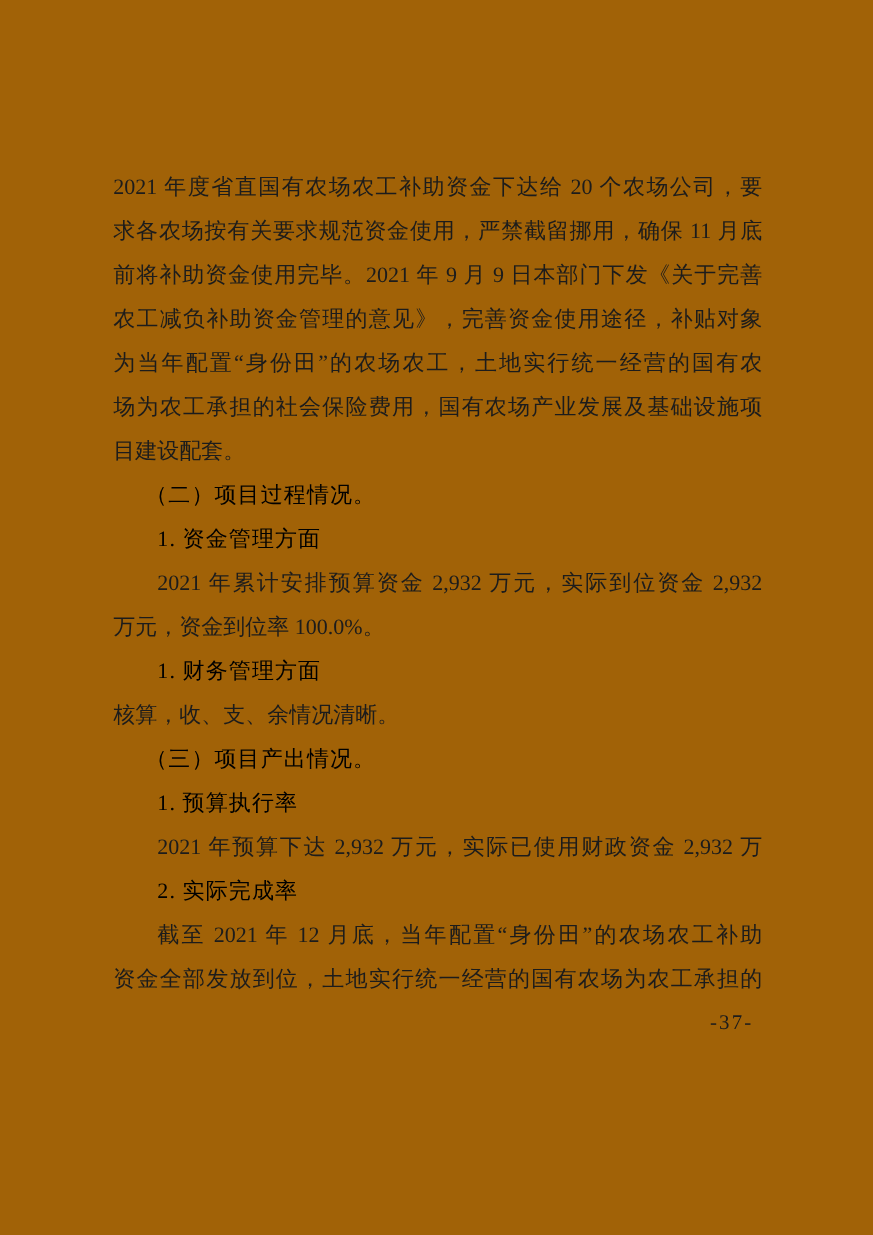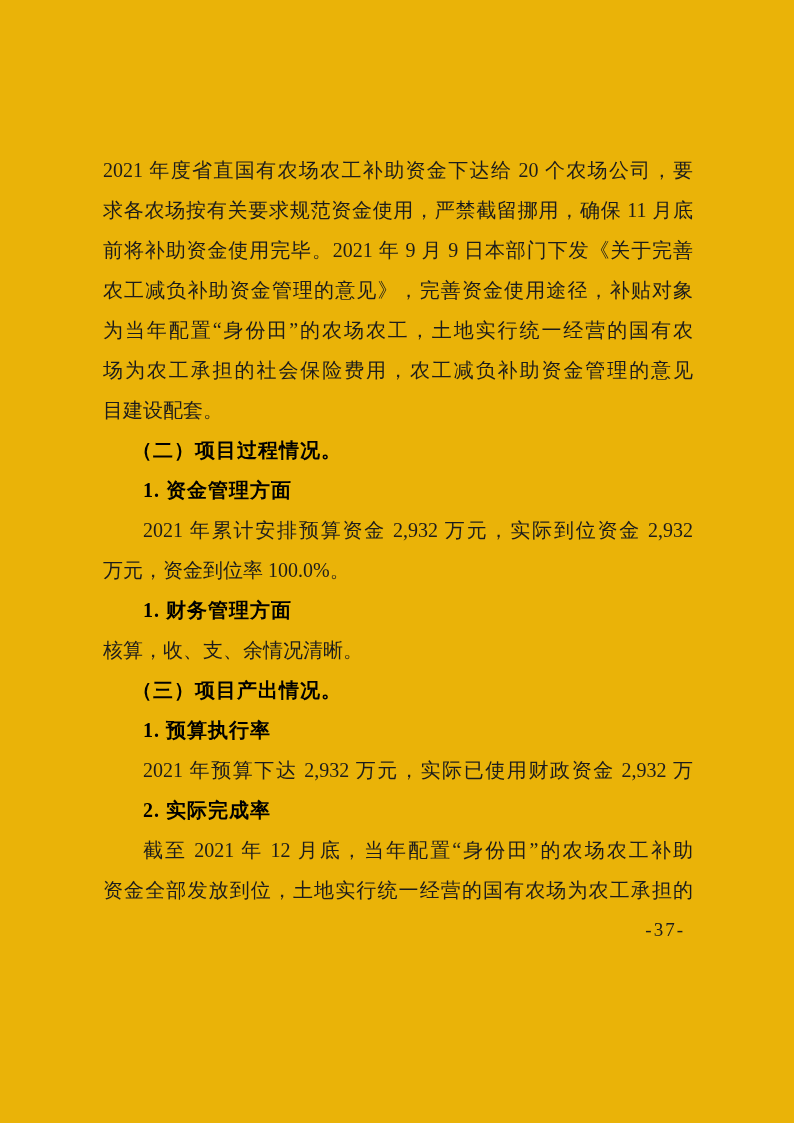--- a/index.html
+++ b/index.html
@@ -4,21 +4,21 @@
 <style>
   html, body {
     margin: 0;
     padding: 0;
     background: #ffffff;
   }
   .page {
     position: relative;
     width: 794px;
     height: 1123px;
-    background: #eab308;
+    background: #a16207;
     overflow: hidden;
     font-family: "Liberation Serif", "DejaVu Serif", serif;
     color: #1c1c1c;
   }
   .doc {
     position: absolute;
     left: 103px;
     top: 150px;
     width: 590px;
   }
@@ -30,21 +30,21 @@
     overflow: hidden;
   }
   
   .j {
     text-align: justify;
     text-align-last: justify;
   }
   .ind  { text-indent: 2em; }      
   .indp { text-indent: 1.45em; }   
   .hd {
-    font-weight: bold;
+    font-weight: normal;
     color: #000000;
     letter-spacing: 1px;
   }
   .pn {
     height: 40px;
     line-height: 40px;
     font-size: 19px;
     text-align: right;
     padding-right: 8px;
     letter-spacing: 2px;
@@ -55,21 +55,21 @@
 <body>
 
 <div class="page">
   <div class="doc">
 
     <div class="ln j">2021 年度省直国有农场农工补助资金下达给 20 个农场公司，要</div>
     <div class="ln j">求各农场按有关要求规范资金使用，严禁截留挪用，确保 11 月底</div>
     <div class="ln j">前将补助资金使用完毕。2021 年 9 月 9 日本部门下发《关于完善</div>
     <div class="ln j">农工减负补助资金管理的意见》，完善资金使用途径，补贴对象</div>
     <div class="ln j">为当年配置“身份田”的农场农工，土地实行统一经营的国有农</div>
-    <div class="ln j">场为农工承担的社会保险费用，农工减负补助资金管理的意见</div>
+    <div class="ln j">场为农工承担的社会保险费用，国有农场产业发展及基础设施项</div>
     <div class="ln">目建设配套。</div>
 
     <div class="ln hd indp">（二）项目过程情况。</div>
 
     <div class="ln hd ind">1. 资金管理方面</div>
 
     <div class="ln j ind">2021 年累计安排预算资金 2,932 万元，实际到位资金 2,932</div>
     <div class="ln">万元，资金到位率 100.0%。</div>
 
     <div class="ln hd ind">1. 财务管理方面</div>

